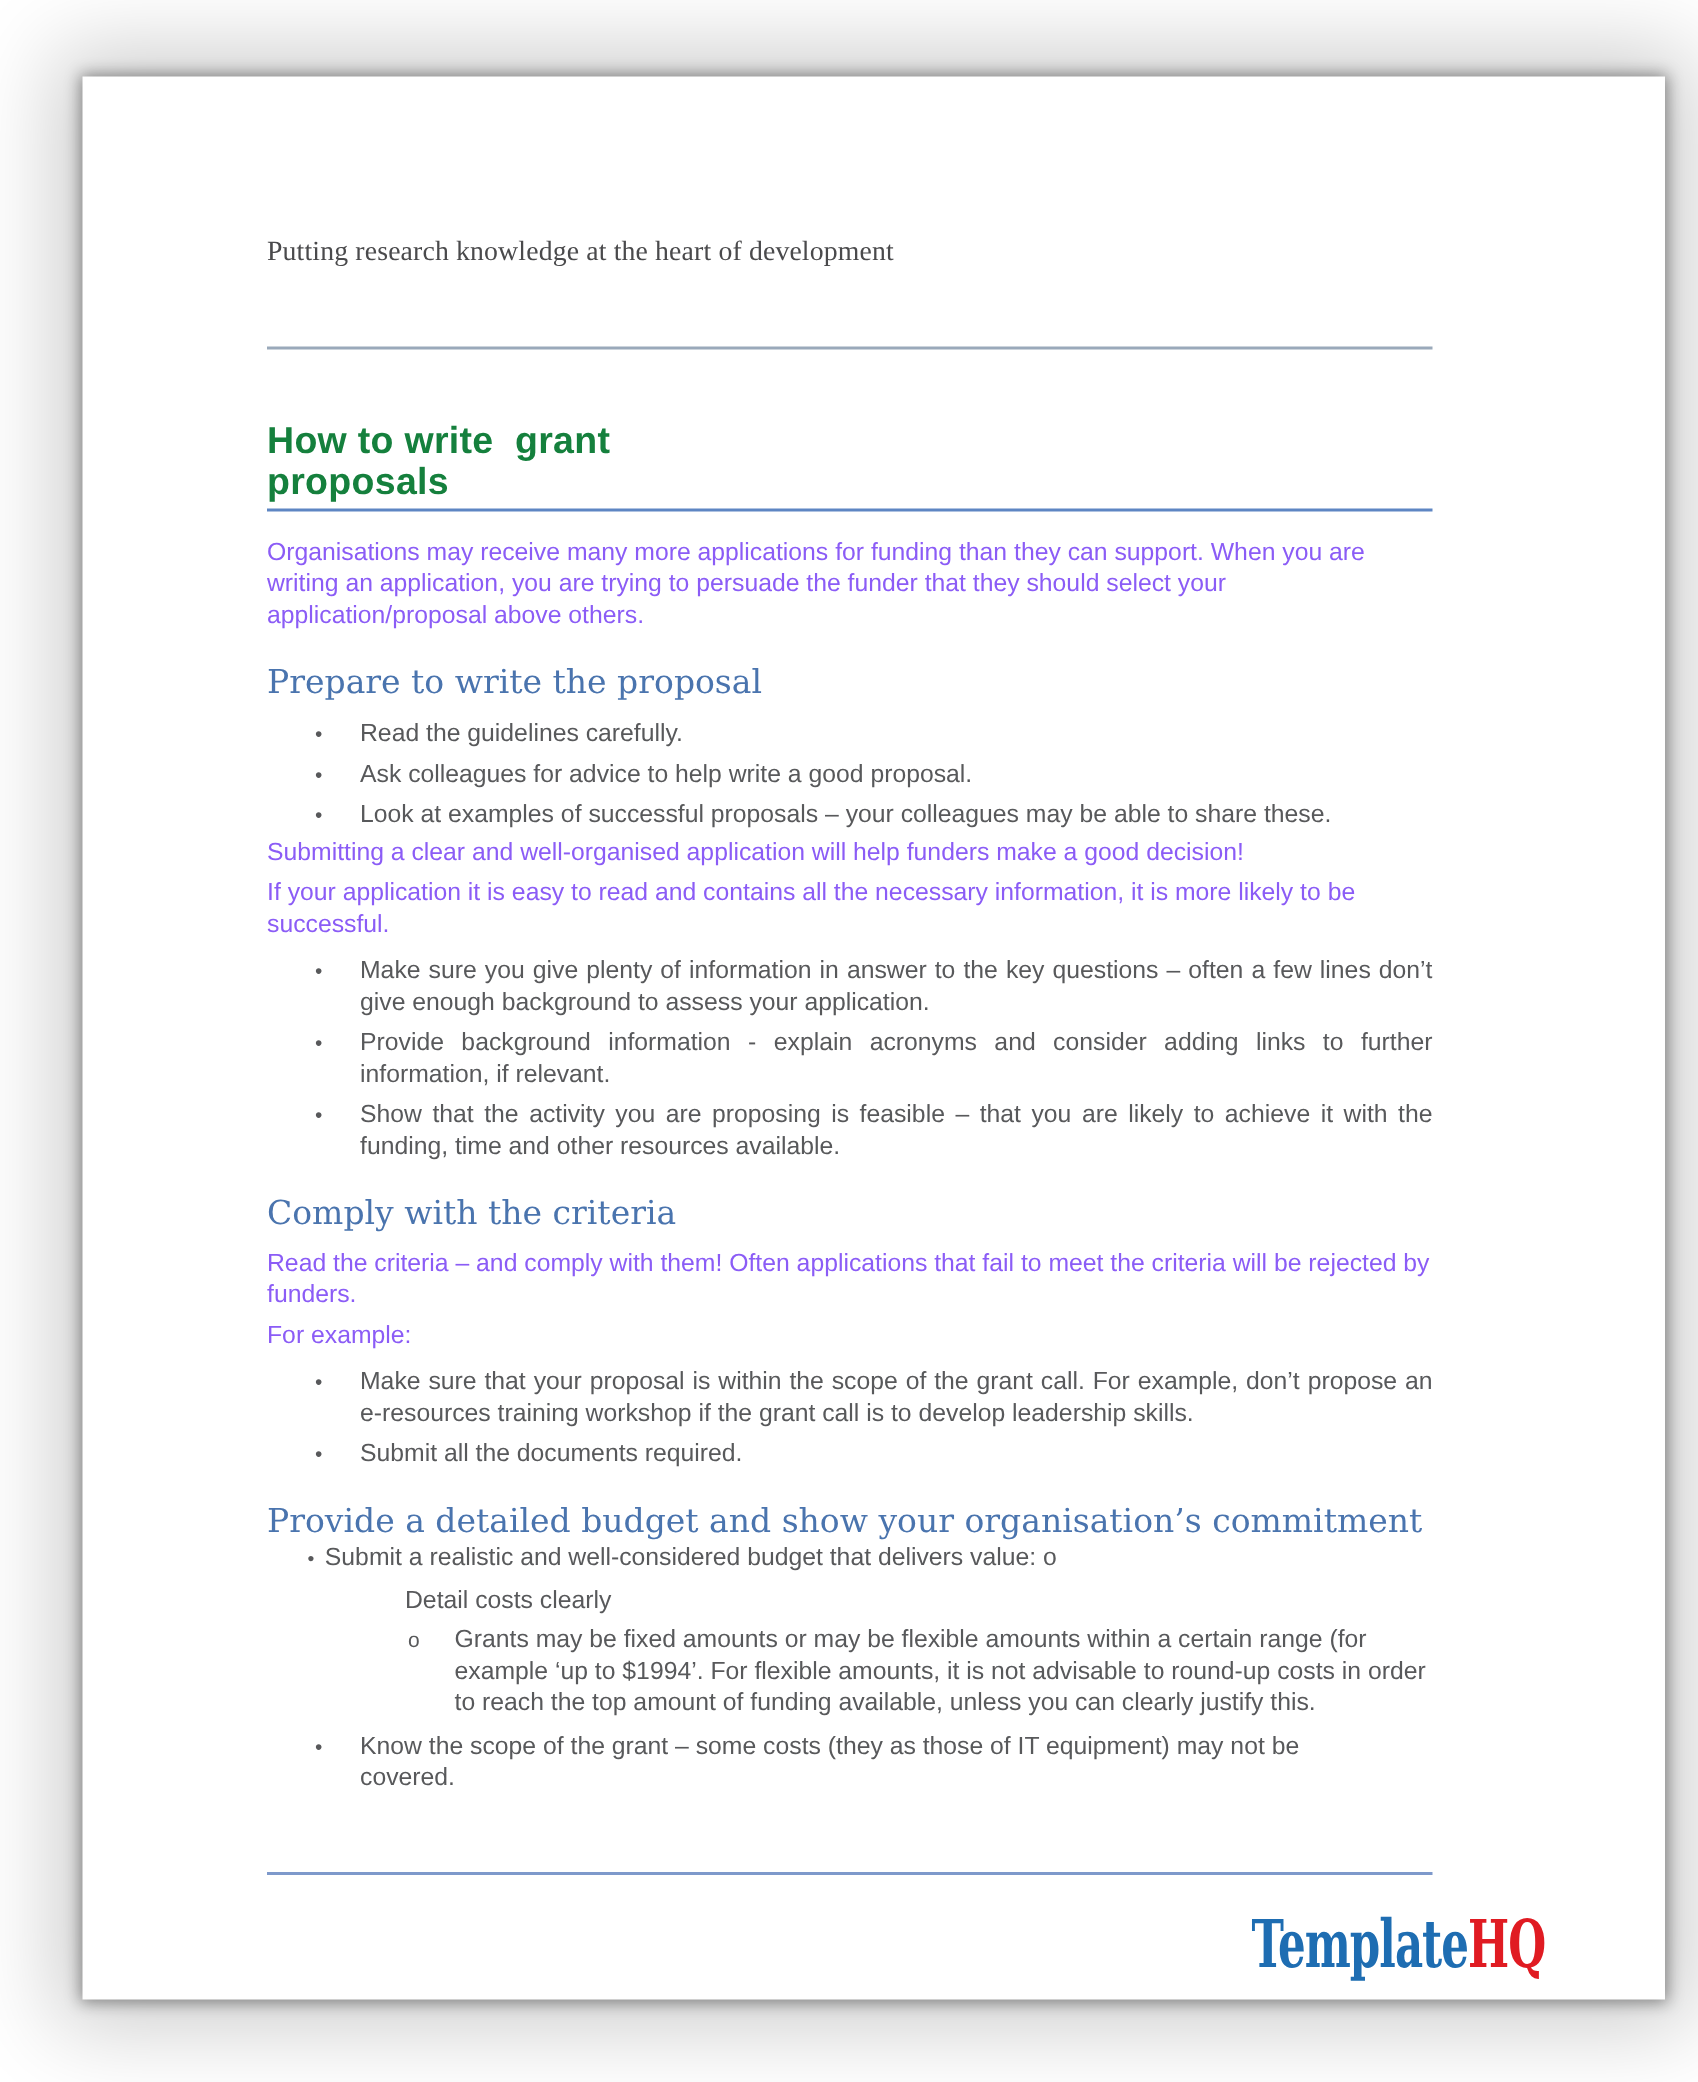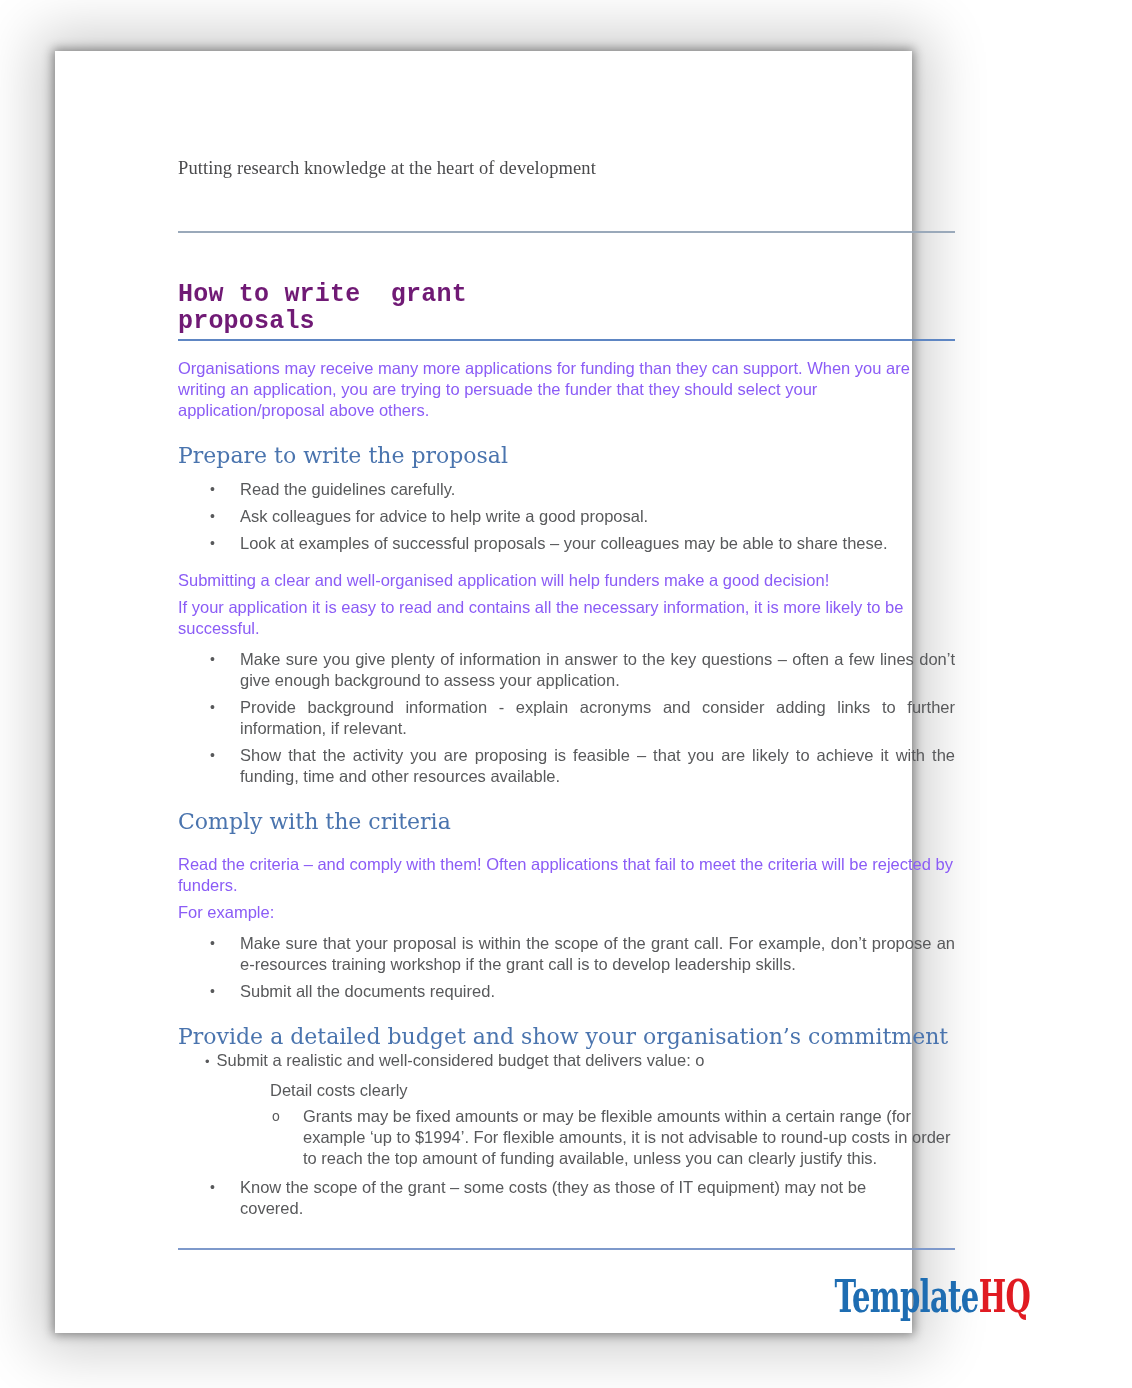--- a/index.html
+++ b/index.html
@@ -2,39 +2,39 @@
 <html><head>
 <meta charset="utf-8">
 <style>
   html, body { margin:0; padding:0; }
   body {
     width:1132px; height:1388px; position:relative;
     background:#ffffff; overflow:hidden;
     font-family:"Liberation Sans", sans-serif;
   }
   .page {
-    position:absolute; left:55px; top:51px; width:857px; height:1282px;
+    position:absolute; left:55px; top:51px; width:1055px; height:1282px;
     background:#ffffff;
     box-shadow: 0 0 10px 2px rgba(0,0,0,0.42), 0 0 55px 18px rgba(0,0,0,0.20);
   }
   .content { position:absolute; left:123px; top:0; width:777px; }
 
   .tagline {
     margin-top:107px;
     font-family:"Liberation Serif", serif;
     font-size:18.5px; color:#4a4a4c; letter-spacing:0.1px;
   }
   .rule { border:0; border-top:2px solid #9aa9ba; margin:0; }
   .rule-top   { margin-top:52px; }
   .rule-title { margin-top:4px;  border-top-color:#5e86c3; }
 
   .doc-title {
     margin-top:48px;
-    font-family:Liberation Mono, monospace; font-weight:bold;
-    font-size:25px; line-height:27px; color:#701a75;
+    font-family:Liberation Sans, sans-serif; font-weight:bold;
+    font-size:25px; line-height:27px; color:#15803d;
     white-space:pre-wrap; letter-spacing:0.2px;
   }
 
   .para {
     margin-top:6px;
     font-size:16.5px; line-height:21px; color:#8b5cf6;
   }
   .intro { margin-top:17px; }
 
   h2.sec {
@@ -94,37 +94,37 @@
     </div>
     <div class="bullet">
       <span class="bm">•</span>
       <span class="bt">Ask colleagues for advice to help write a good proposal.</span>
     </div>
     <div class="bullet">
       <span class="bm">•</span>
       <span class="bt">Look at examples of successful proposals – your colleagues may be able to share these.</span>
     </div>
 
-    <div class="para" style="margin-top:16px;">Submitting a clear and well-organised application will help funders make a good decision!</div>
+    <div class="para" style="margin-top:4px;">Submitting a clear and well-organised application will help funders make a good decision!</div>
     <div class="para">If your application it is easy to read and contains all the necessary information, it is more likely to be successful.</div>
     <div class="bullet just first">
       <span class="bm">•</span>
       <span class="bt">Make sure you give plenty of information in answer to the key questions – often a few lines don’t give enough background to assess your application.</span>
     </div>
     <div class="bullet just">
       <span class="bm">•</span>
       <span class="bt">Provide background information - explain acronyms and consider adding links to further information, if relevant.</span>
     </div>
     <div class="bullet just">
       <span class="bm">•</span>
       <span class="bt">Show that the activity you are proposing is feasible – that you are likely to achieve it with the funding, time and other resources available.</span>
     </div>
 
     <h2 class="sec mt-lg">Comply with the criteria</h2>
-    <div class="para" style="margin-top:19px;">Read the criteria – and comply with them! Often applications that fail to meet the criteria will be rejected by funders.</div>
+    <div class="para" style="margin-top:9px;">Read the criteria – and comply with them! Often applications that fail to meet the criteria will be rejected by funders.</div>
     <div class="para">For example:</div>
     <div class="bullet just first">
       <span class="bm">•</span>
       <span class="bt">Make sure that your proposal is within the scope of the grant call. For example, don’t propose an e-resources training workshop if the grant call is to develop leadership skills.</span>
     </div>
     <div class="bullet">
       <span class="bm">•</span>
       <span class="bt">Submit all the documents required.</span>
     </div>
 

